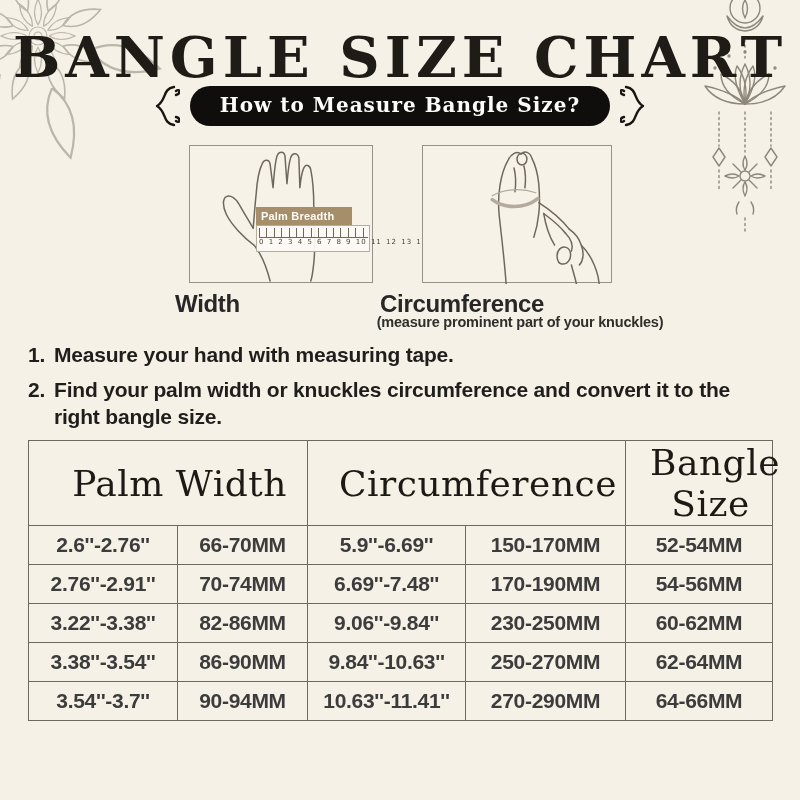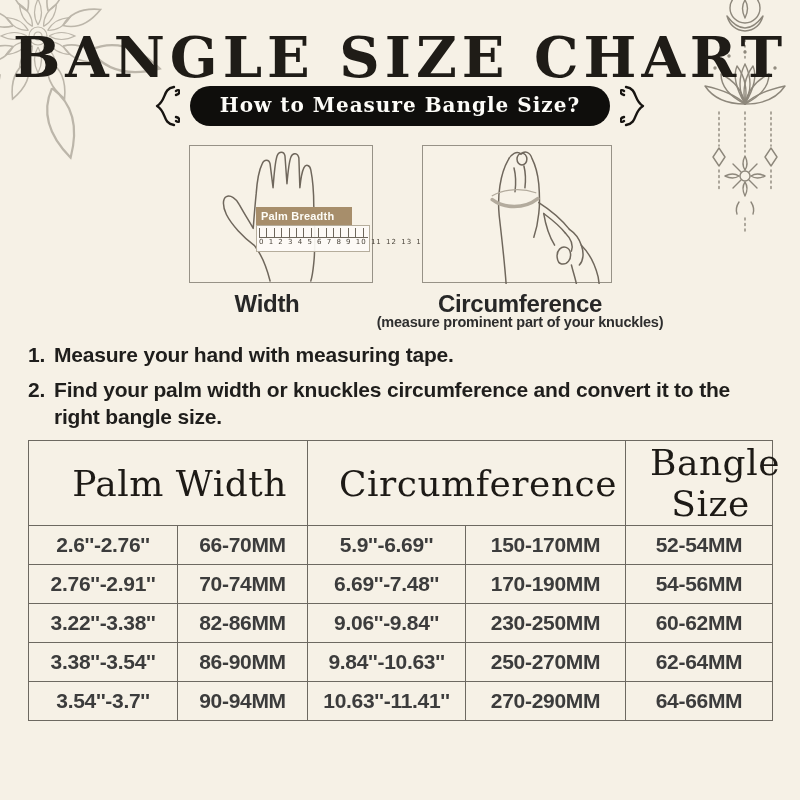--- a/index.html
+++ b/index.html
@@ -53,21 +53,21 @@
     background:repeating-linear-gradient(to right,#6e675b 0 1px,transparent 1px 7.4px);
     border-bottom:1px solid #6e675b;
   }
   .ruler-numbers{
     position:absolute;top:12px;left:2px;right:0;
     font-size:7px;color:#4c463c;letter-spacing:1px;word-spacing:1px;white-space:nowrap;
     font-family:"DejaVu Sans",sans-serif;
   }
   
   .caption{
-    position:absolute;top:290px;text-align:center;
+    position:absolute;top:290px;
     font-size:24px;font-weight:700;color:#272727;letter-spacing:-0.3px;
   }
   .caption-width{left:175px;width:184px;}
   .caption-circ{left:380px;width:280px;}
   .caption-note{
     position:absolute;top:314px;left:330px;width:380px;text-align:center;
     font-size:14.5px;font-weight:700;color:#2e2e2e;letter-spacing:-0.2px;
   }
   
   .instructions{position:absolute;top:341px;left:28px;width:706px;}

